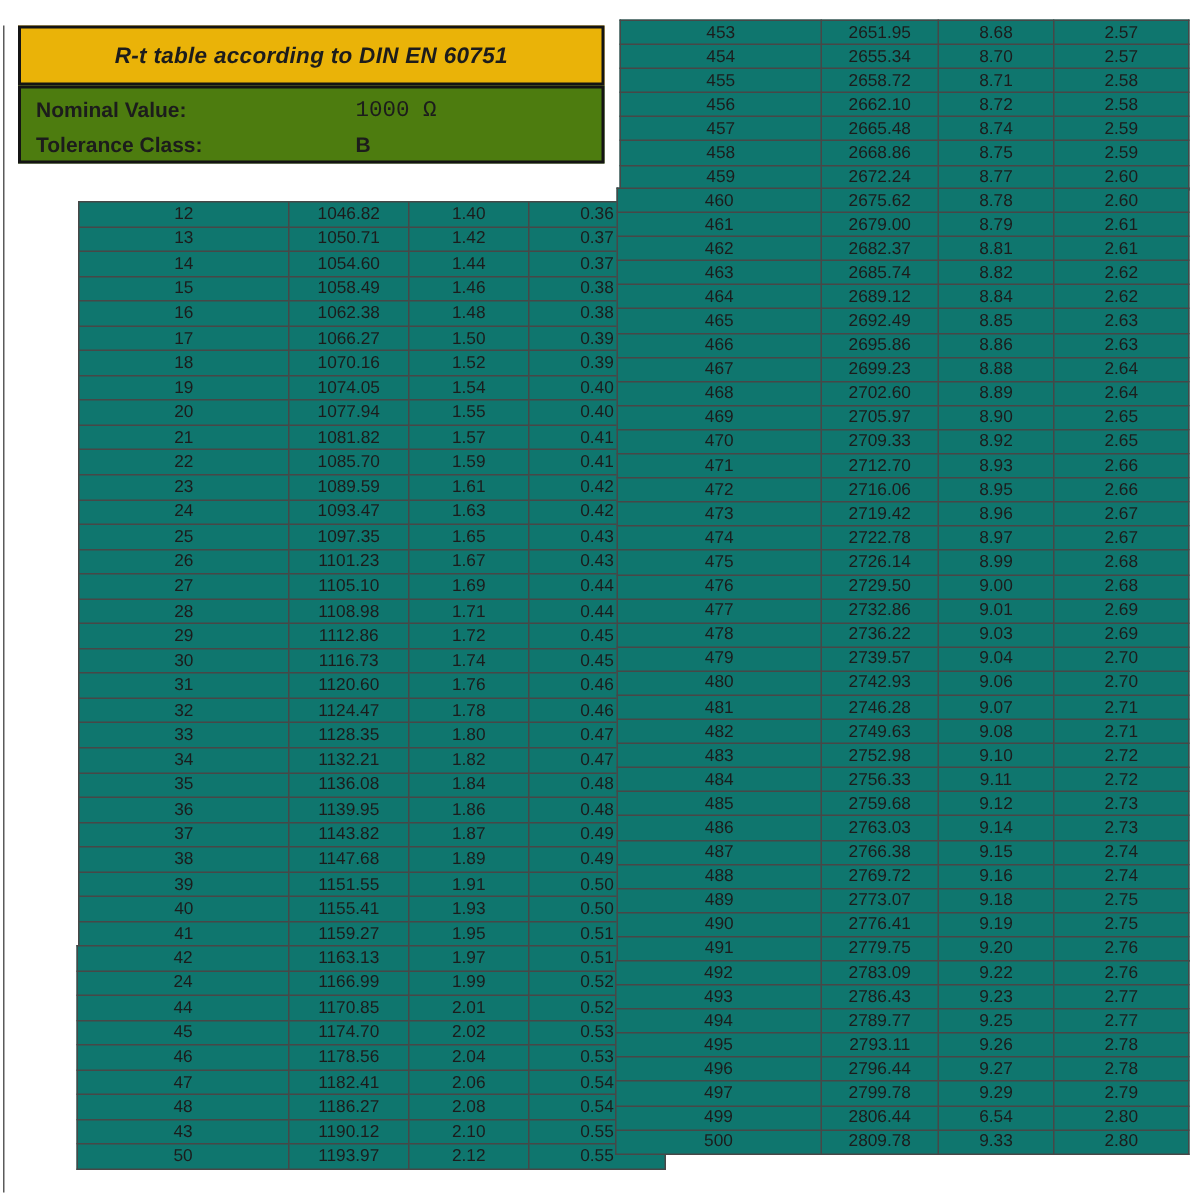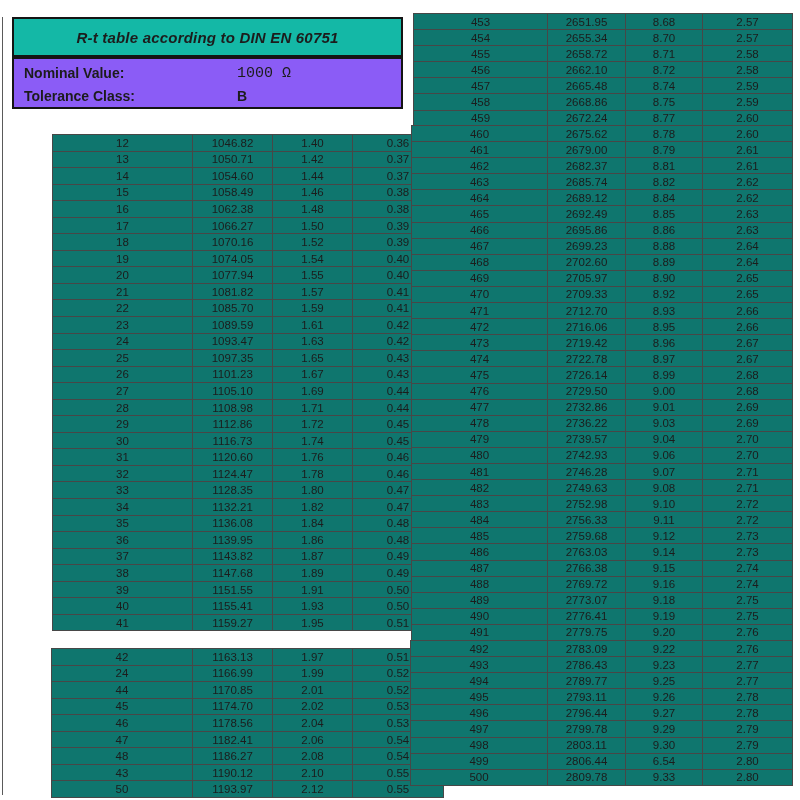--- a/index.html
+++ b/index.html
@@ -5,29 +5,29 @@
   html,body { margin:0; padding:0; }
   body {
     width:800px; height:800px; position:relative; background:#ffffff;
     font-family:"Liberation Sans", sans-serif; color:#1c1c1c; overflow:hidden;
   }
   .outer-left-line {
     position:absolute; left:2px; top:17px; width:1px; height:778px; background:#5a5a5a;
   }
   .title-box {
     position:absolute; left:12px; top:17px; width:391px; height:40px;
-    box-sizing:border-box; border:2px solid #141414; background:#14b8a6;
+    box-sizing:border-box; border:2px solid #141414; background:#eab308;
     display:flex; align-items:center; justify-content:center;
   }
   .title-box .title {
     font-weight:bold; font-style:italic; font-size:15px; letter-spacing:0.2px;
   }
   .info-box {
     position:absolute; left:12px; top:57px; width:391px; height:52px;
-    box-sizing:border-box; border:2px solid #141414; background:#8b5cf6;
+    box-sizing:border-box; border:2px solid #141414; background:#4d7c0f;
   }
   .info-row { position:absolute; left:0; width:100%; height:24px; }
   .info-row.first { top:3px; }
   .info-row.second { top:26px; }
   .info-label {
     position:absolute; left:10px; top:3px; font-weight:bold; font-size:14px;
   }
   .info-value { position:absolute; left:223px; top:3px; font-size:14px; }
   .info-value.serif { font-family:Liberation Mono, monospace; font-size:15px; }
   .info-value.boldsans { font-weight:bold; font-size:14px; }
@@ -37,21 +37,21 @@
     background:#0f766e;
   }
   table.data td {
     border:1px solid #474747; text-align:center; vertical-align:middle;
     font-size:11.5px; padding:0; overflow:hidden; white-space:nowrap;
   }
   
   #left-a, #left-b { width:391px;margin-left:40px; }
   #left-a td, #left-b td { height:15.55px; }
   #left-a { left:12px; top:134px; }
-  #left-b { left:11px; top:648px; width:392px; }
+  #left-b { left:11px; top:630px; width:392px; }
   
   #right-1 { left:413px; top:13px;  width:379px; }
   #right-2 { left:411px; top:125px; width:381px; }
   #right-3 { left:410px; top:640px; width:382px; }
   #right-1 td, #right-2 td, #right-3 td { height:15.1px; }
 </style>
 </head>
 <body>
 
 <div class="outer-left-line"></div>
@@ -618,26 +618,20 @@
         <td>9.27</td>
         <td>2.78</td>
       </tr>
       <tr>
         <td>497</td>
         <td>2799.78</td>
         <td>9.29</td>
         <td>2.79</td>
       </tr>
       <tr>
-        <td>498</td>
-        <td>2803.11</td>
-        <td>9.30</td>
-        <td>2.79</td>
-      </tr>
-      <tr>
         <td>499</td>
         <td>2806.44</td>
         <td>6.54</td>
         <td>2.80</td>
       </tr>
       <tr>
         <td>500</td>
         <td>2809.78</td>
         <td>9.33</td>
         <td>2.80</td>

